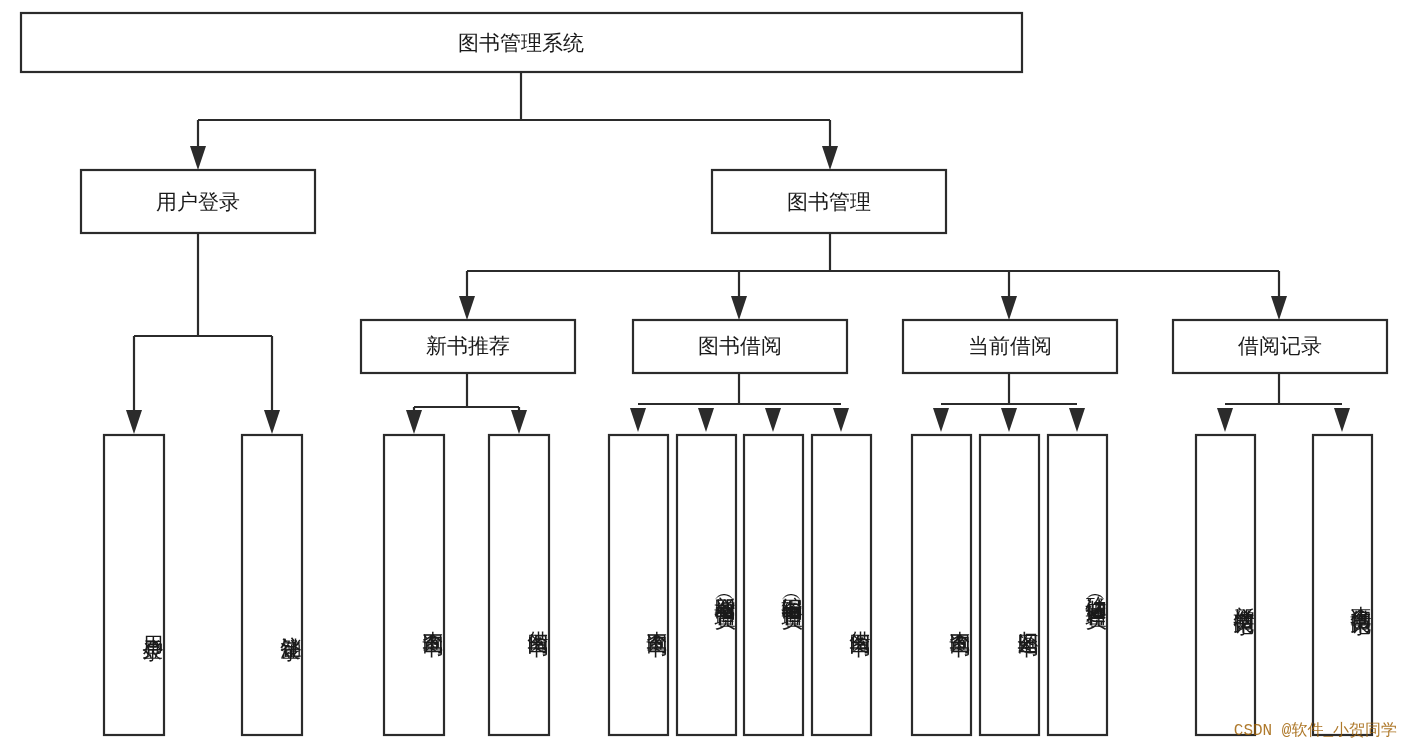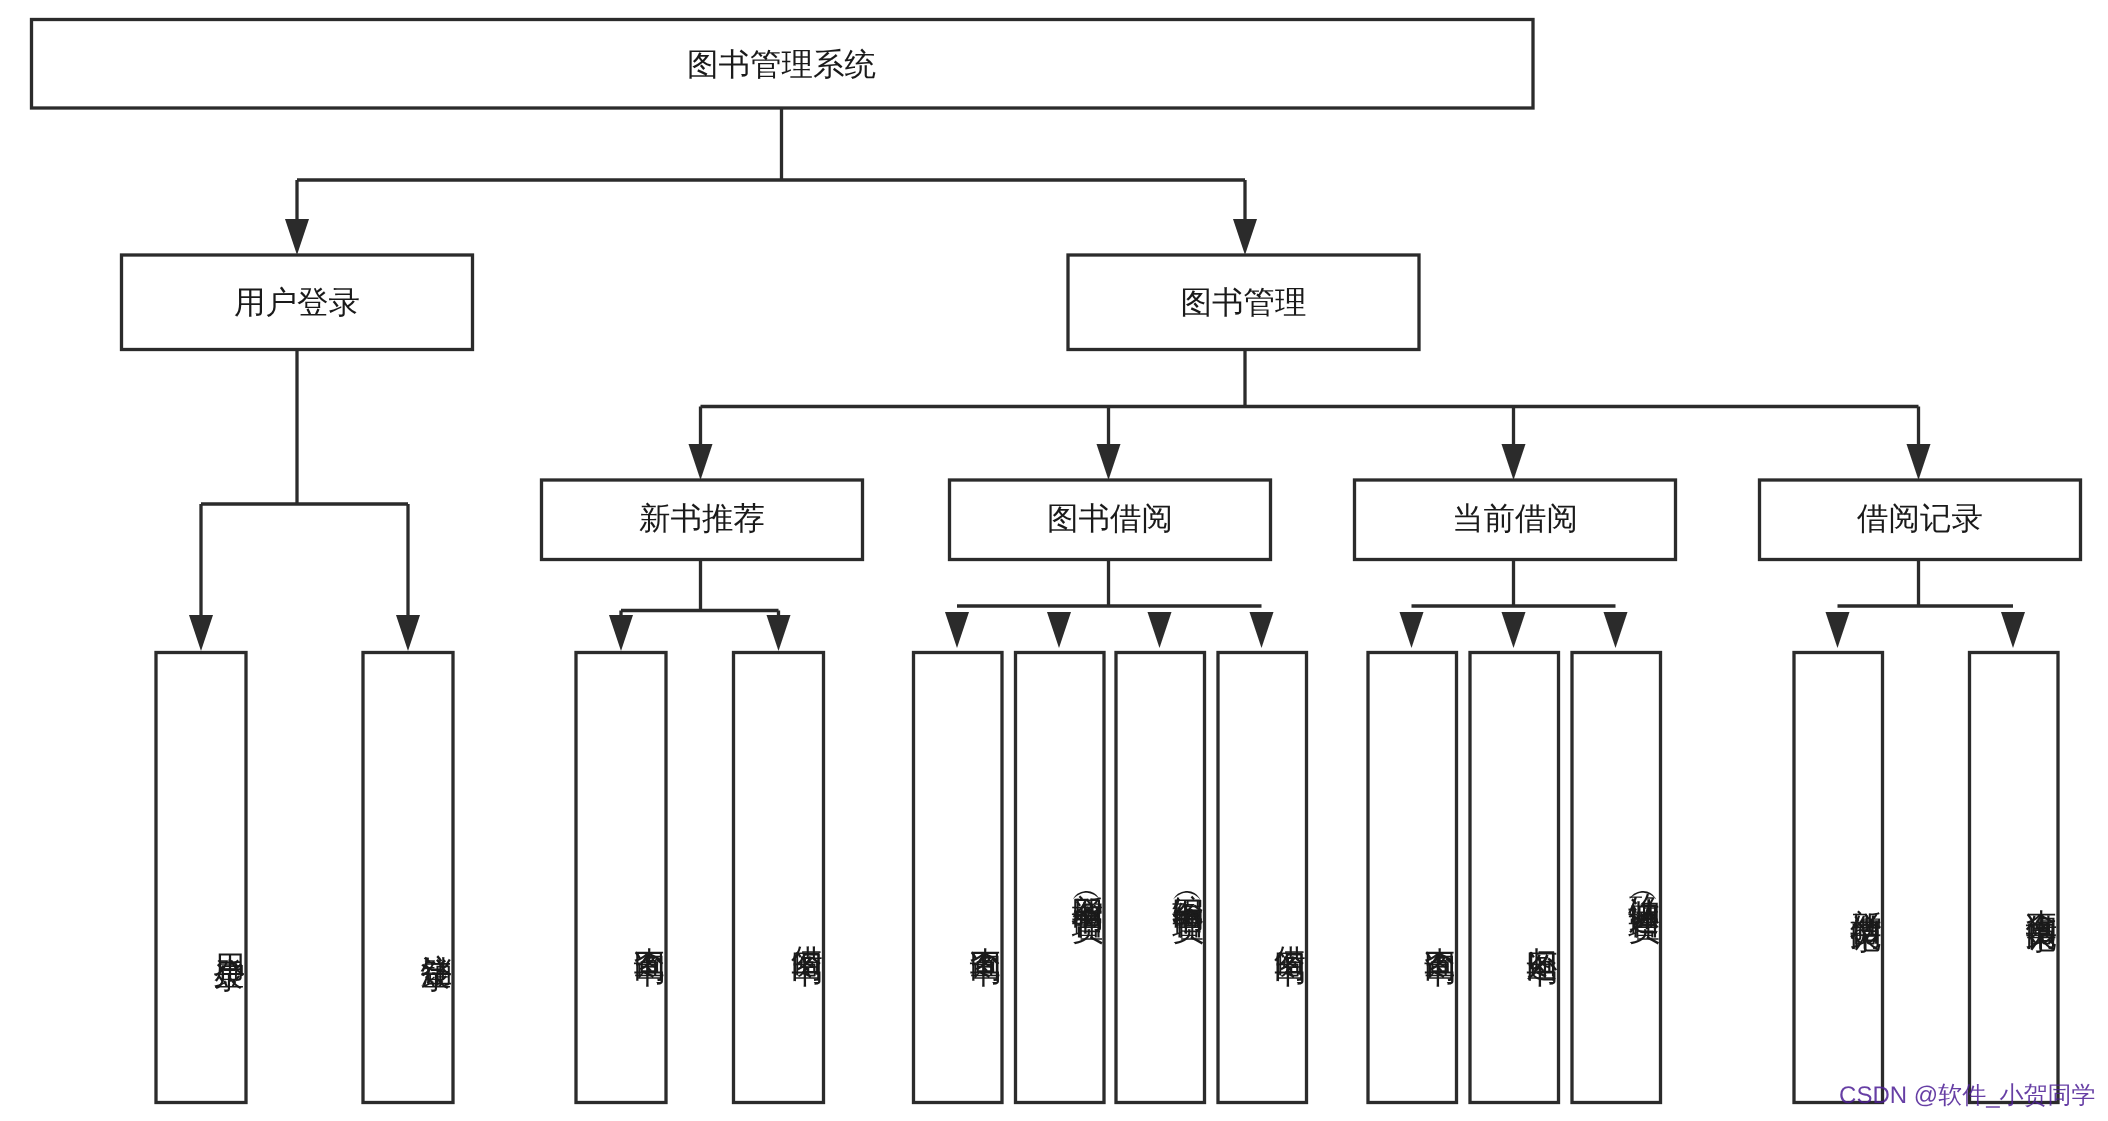--- a/index.html
+++ b/index.html
@@ -69,23 +69,23 @@
     display: flex;
     align-items: flex-start;
     justify-content: center;
     white-space: nowrap;
     pointer-events: none;
   }
   .watermark {
     position: absolute;
     right: 8px;
     bottom: 6px;
-    font-family: Liberation Sans, sans-serif;
+    font-family: Liberation Mono, monospace;
     font-size: 16px;
-    color: #4c1d95;
+    color: #a16207;
     opacity: 0.85;
     white-space: nowrap;
     pointer-events: none;
   }
 </style>
 </head>
 <body>
 
 <div id="diagram-root">
 

